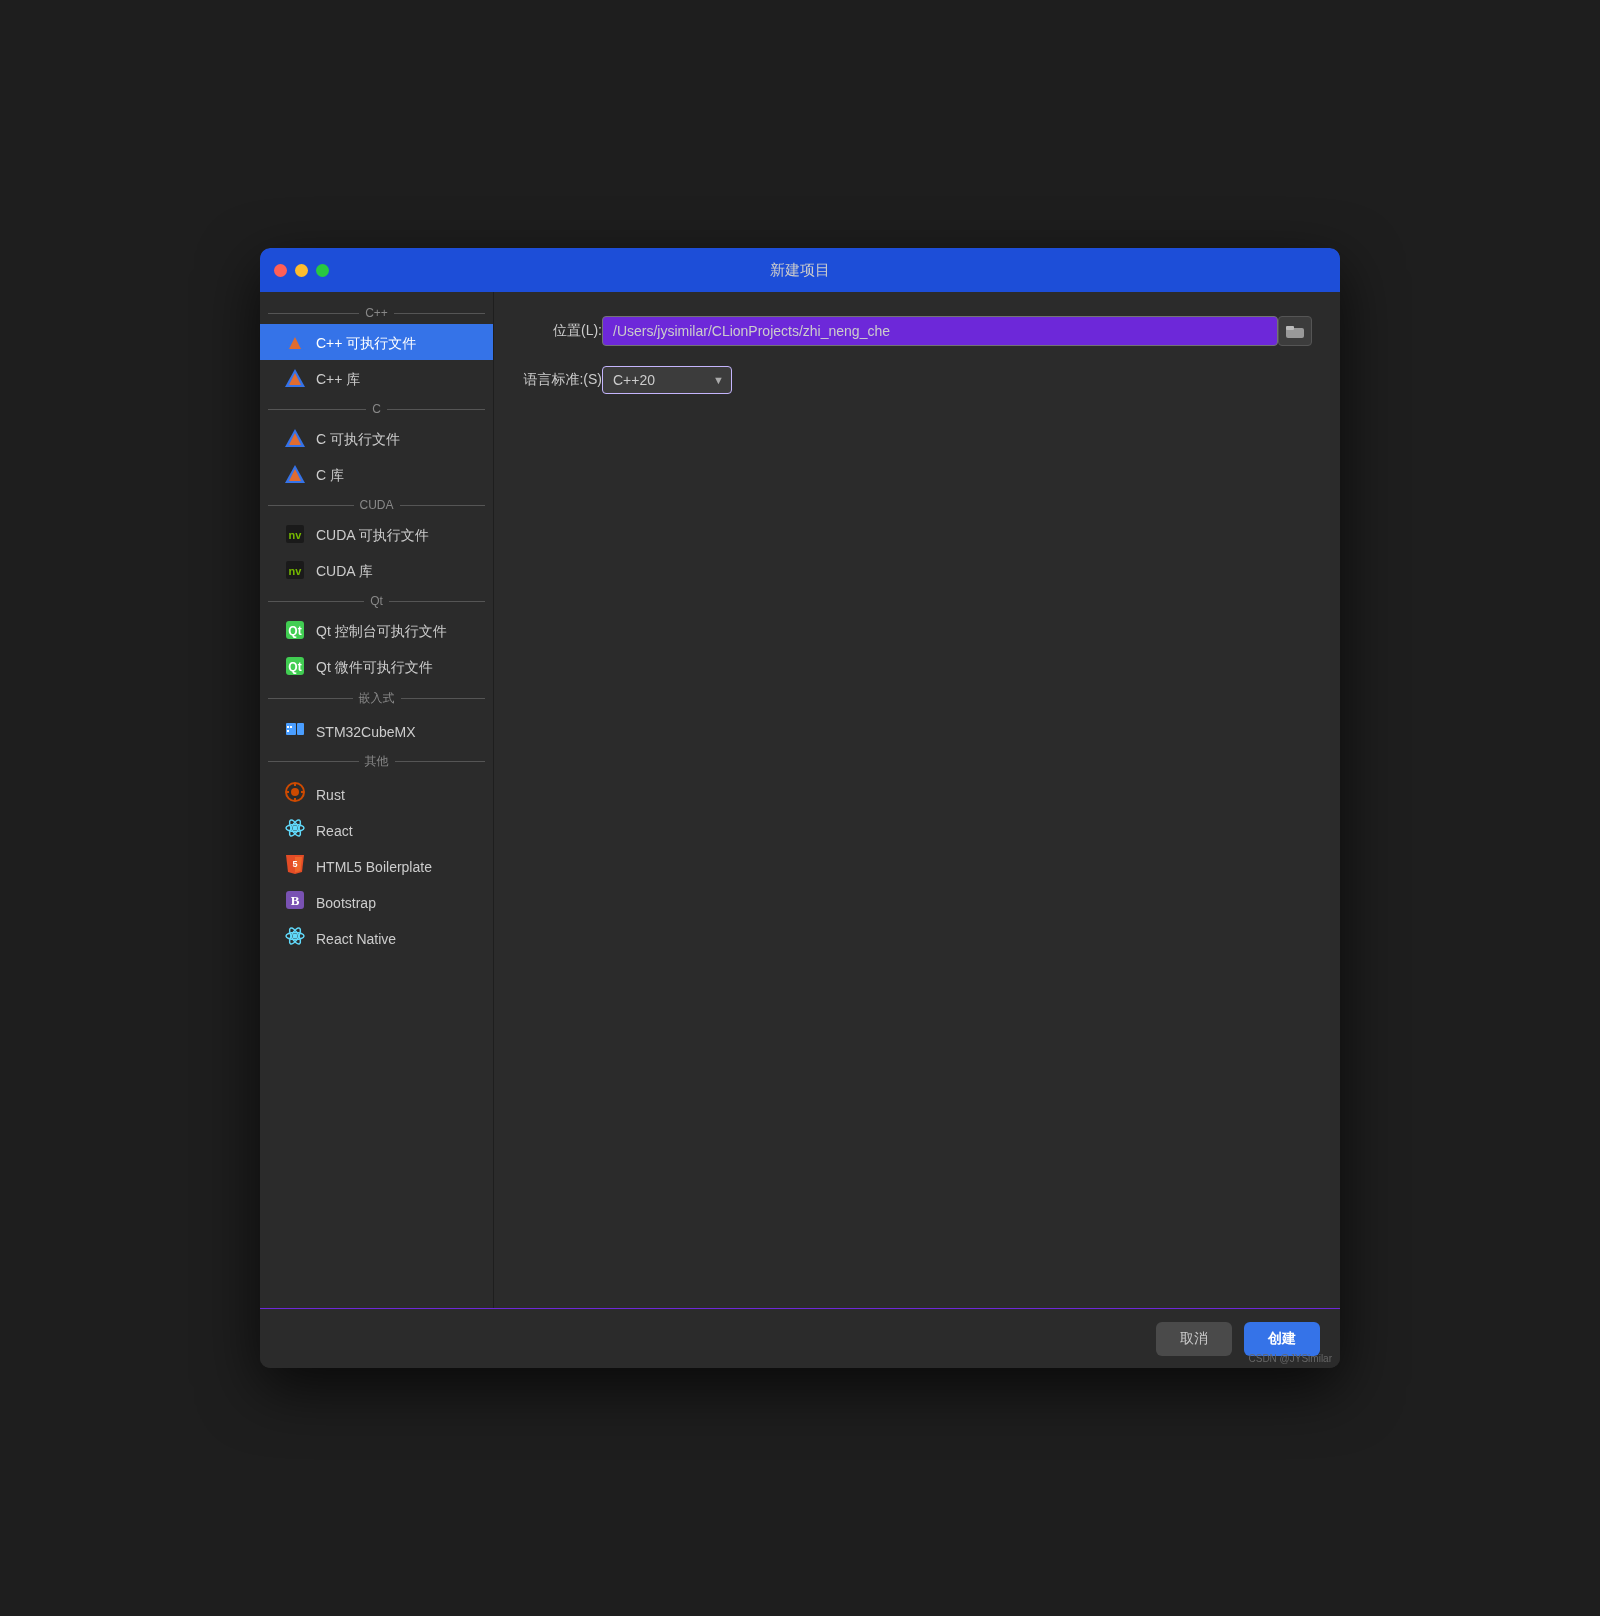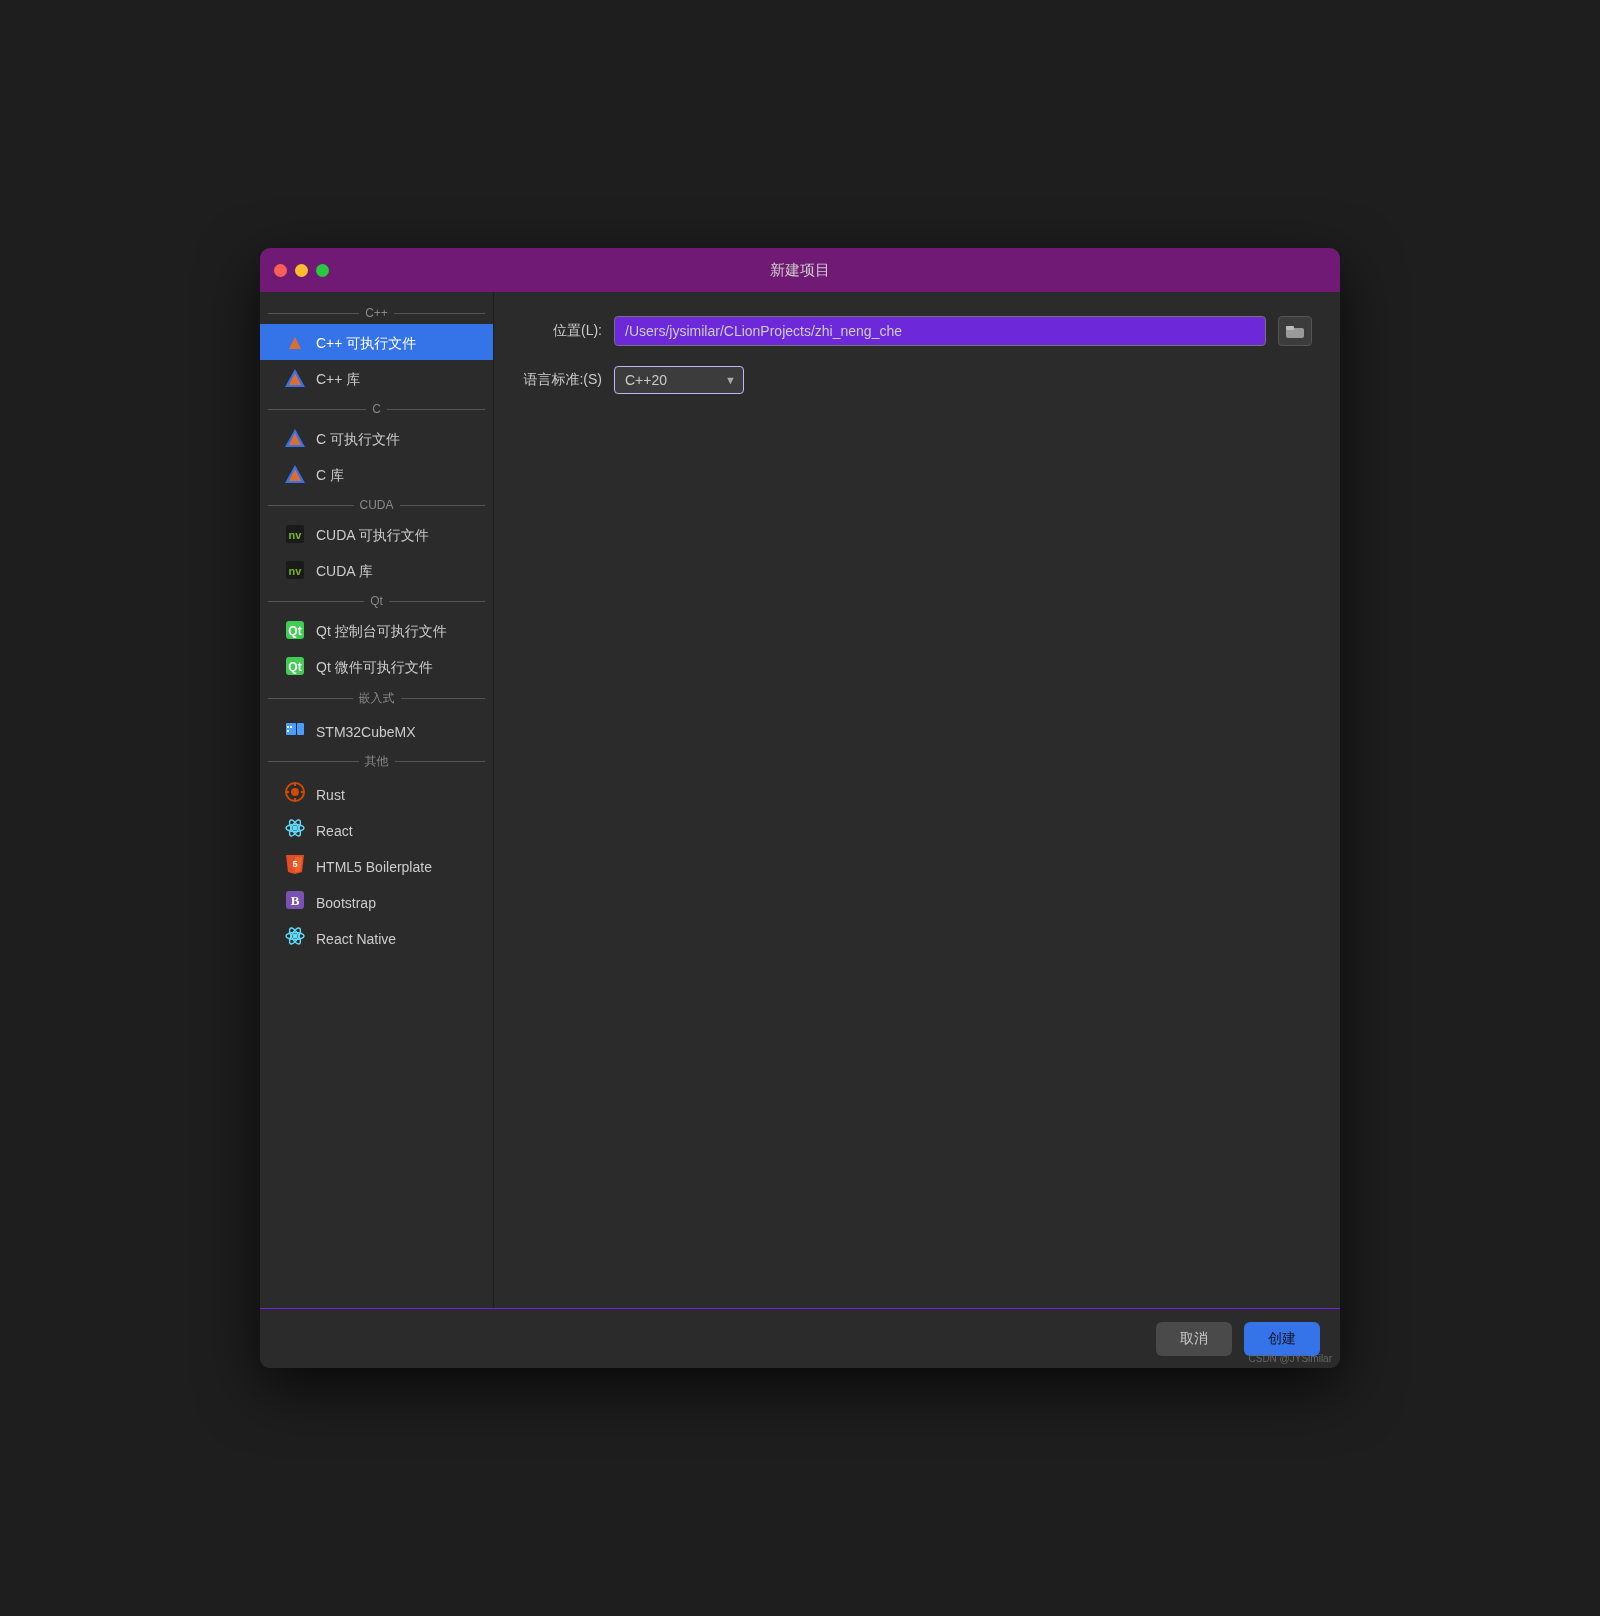--- a/index.html
+++ b/index.html
@@ -20,21 +20,21 @@
       background: #2b2b2b;
       border-radius: 10px;
       display: flex;
       flex-direction: column;
       box-shadow: 0 20px 60px rgba(0,0,0,0.7);
       overflow: hidden;
     }
 
     
     .title-bar {
-      background: #701a75;
+      background: #1d4ed8;
       height: 44px;
       display: flex;
       align-items: center;
       justify-content: center;
       position: relative;
       border-radius: 10px 10px 0 0;
       flex-shrink: 0;
     }
 
     .title-bar-title {
@@ -123,21 +123,20 @@
       flex: 1;
       padding: 24px 28px;
       display: flex;
       flex-direction: column;
       gap: 20px;
     }
 
     .form-row {
       display: flex;
       align-items: center;
-      gap: 12px;
     }
 
     .form-label {
       color: #cccccc;
       font-size: 14px;
       min-width: 80px;
       text-align: right;
       flex-shrink: 0;
     }
 
@@ -216,22 +215,22 @@
       outline: none;
     }
 
     .btn-cancel {
       background: #4a4a4a;
       color: #cccccc;
     }
 
     .btn-create {
       background: #3573e8;
-      color: #0f172a;
-      font-weight: 400;
+      color: #ffffff;
+      font-weight: 700;
     }
 
     
     .watermark {
       position: absolute;
       bottom: 4px;
       right: 8px;
       font-size: 10px;
       color: #666;
       margin-left: 11px;

